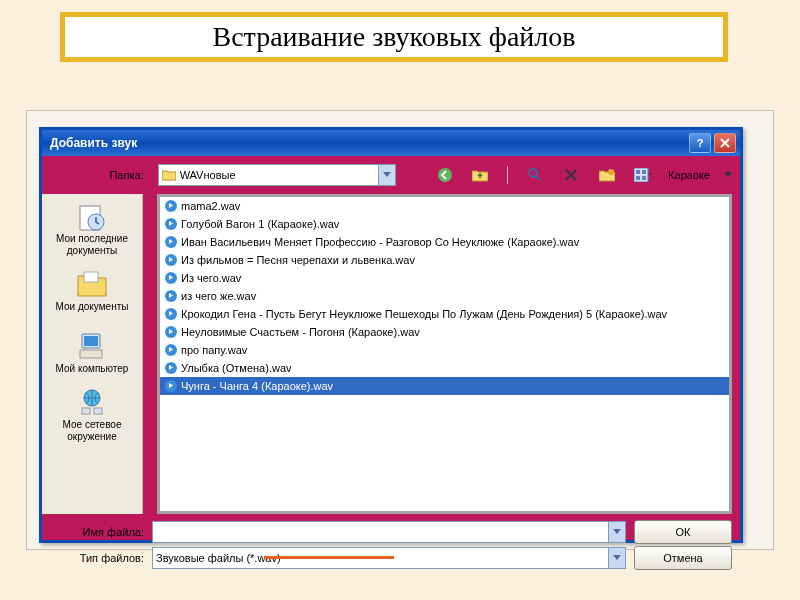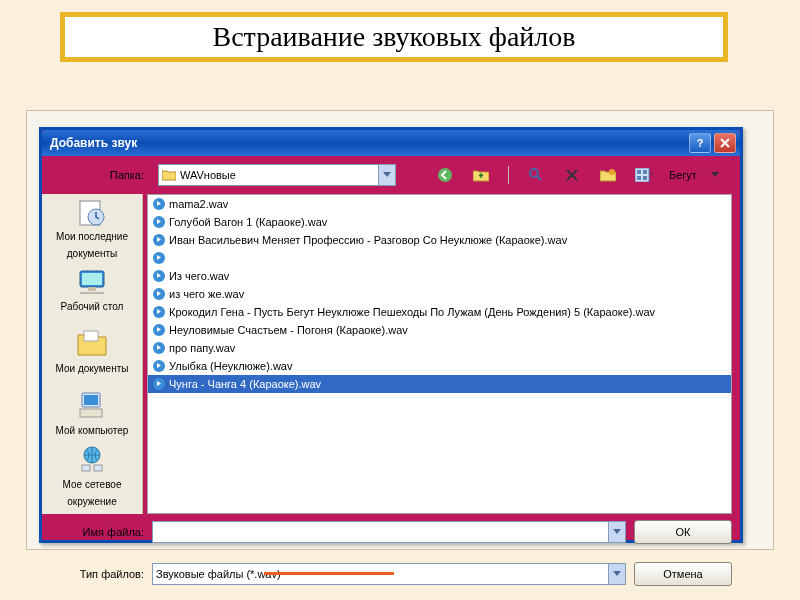--- a/index.html
+++ b/index.html
@@ -16,27 +16,27 @@
 .tbtn.close{background:linear-gradient(to bottom,#e97263,#c0392b)}
 .toolbar{height:30px;display:flex;align-items:center;padding:4px 8px;gap:14px}
 .toolbar .lbl{width:94px;text-align:right;font-size:11px;color:#000}
 .folder-dd{flex:0 0 230px;height:20px;background:#fff;border:1px solid #7f9db9;display:flex;align-items:center;padding:0 3px;gap:4px;position:relative}
 .folder-dd .dd-arrow{position:absolute;right:0;top:0;width:16px;height:100%;background:#c8d8f2;display:flex;align-items:center;justify-content:center;border-left:1px solid #7f9db9}
 .ticon{width:20px;height:20px;display:flex;align-items:center;justify-content:center;border:1px solid transparent;cursor:pointer}
 .body{display:flex;height:320px}
 .places{width:100px;background:#eeeade;border-right:1px solid #c8bfa8;display:flex;flex-direction:column;align-items:center;padding-top:4px;gap:2px}
 .place{width:90px;height:58px;display:flex;flex-direction:column;align-items:center;justify-content:center;gap:1px;cursor:pointer;border:1px solid transparent}
 .place-ico{width:32px;height:32px;display:flex;align-items:center;justify-content:center}
-.place-lbl{font-size:10px;text-align:center;line-height:17px;max-width:88px}
-.file-area{flex:1;background:#fff;border:1px solid #a3a3a3;margin:0 8px 0 4px;overflow:auto}
+.place-lbl{font-size:10px;text-align:center;line-height:12px;max-width:88px}
+.file-area{flex:1;background:#fff;border:3px solid #a3a3a3;margin:0 8px 0 14px;overflow:auto}
 .file-row{display:flex;align-items:center;gap:3px;padding:1px 4px;height:16px;white-space:nowrap;cursor:pointer}
 .file-row.sel{background:#316ac5;color:#fff}
 .file-row .fico{width:14px;height:14px;flex:0 0 14px}
 .bottom{padding:6px 8px 0 8px}
-.brow{display:flex;align-items:center;gap:8px;margin-bottom:18px}
+.brow{display:flex;align-items:center;gap:8px;margin-bottom:2px}
 .brow .blbl{width:94px;text-align:right;font-size:11px}
 .binput{flex:1;height:20px;background:#fff;border:1px solid #7f9db9;display:flex;align-items:center;padding:0 3px;position:relative;font-size:11px}
 .binput .dd-arrow{position:absolute;right:0;top:0;width:16px;height:100%;background:#c8d8f2;display:flex;align-items:center;justify-content:center;border-left:1px solid #7f9db9}
 .bbtn{width:96px;height:22px;background:linear-gradient(to bottom,#fff,#e6e2d6);border:1px solid #8a867a;border-radius:3px;display:flex;align-items:center;justify-content:center;cursor:pointer;font-size:11px}
 .underline{position:absolute;left:222px;bottom:11px;width:130px;height:3px;background:#e8611c}
 svg{display:block}
 .sep{width:1px;height:18px;background:#c8bfa8;margin:0 2px}
 </style>
 </head>
 <body>
@@ -108,52 +108,41 @@
         <div class="ticon">
           <svg width="18" height="14" viewBox="0 0 18 14">
               <rect x="0" y="0" width="14" height="14" fill="#cfe0f5" stroke="#5a82b8"></rect>
               <rect x="2" y="2" width="4" height="4" fill="#5a82b8"></rect>
               <rect x="8" y="2" width="4" height="4" fill="#5a82b8"></rect>
               <rect x="2" y="8" width="4" height="4" fill="#5a82b8"></rect>
               <rect x="8" y="8" width="4" height="4" fill="#5a82b8"></rect>
               <path d="M15 5h3l-1.5 2z" fill="#333"></path>
             </svg>
         </div>
-        <span style="font-size:11px;cursor:pointer">Бегут</span>
+        <span style="font-size:11px;cursor:pointer">Караоке</span>
         <svg width="8" height="6" viewBox="0 0 8 6">
             <path d="M0 0h8L4 5z" fill="#333"></path>
           </svg>
       </div>
 
       <div class="body">
         <div class="places">
           <div class="place">
             <div class="place-ico">
                 <svg width="32" height="32" viewBox="0 0 32 32">
                   <rect x="4" y="6" width="20" height="24" fill="#fff" stroke="#889"></rect>
                   <circle cx="20" cy="22" r="8" fill="#cfe0f5" stroke="#5a82b8"></circle>
                   <path d="M20 17v5l3 2" stroke="#2a5a9a" stroke-width="1.5" fill="none"></path>
                 </svg>
               </div>
             <div class="place-lbl">Мои последние документы</div>
           </div>
           <div class="place">
             <div class="place-ico">
                 <svg width="32" height="32" viewBox="0 0 32 32">
-                  <rect x="4" y="6" width="24" height="16" rx="2" fill="#3a8ed8" stroke="#1a5a9a"></rect>
-                  <rect x="6" y="8" width="20" height="12" fill="#aee"></rect>
-                  <rect x="12" y="22" width="8" height="4" fill="#c9c0a8"></rect>
-                  <path d="M4 28h24" stroke="#888"></path>
-                </svg>
-              </div>
-            <div class="place-lbl">Рабочий стол</div>
-          </div>
-          <div class="place">
-            <div class="place-ico">
-                <svg width="32" height="32" viewBox="0 0 32 32">
                   <path d="M2 8h10l2 2h16v18H2z" fill="#f7d86a" stroke="#b8902a"></path>
                   <rect x="8" y="4" width="14" height="10" fill="#fff" stroke="#aaa"></rect>
                 </svg>
               </div>
             <div class="place-lbl">Мои документы</div>
           </div>
           <div class="place">
             <div class="place-ico">
                 <svg width="32" height="32" viewBox="0 0 32 32">
                   <rect x="6" y="4" width="18" height="14" rx="1" fill="#d8e4f2" stroke="#5a82b8"></rect>
@@ -203,20 +192,21 @@
               </span>
               <span>Иван Васильевич Меняет Профессию - Разговор Со Неуклюже (Караоке).wav</span>
             </div>
             <div class="file-row">
               <span class="fico">
                 <svg width="14" height="14" viewBox="0 0 14 14">
                   <circle cx="7" cy="7" r="6" fill="#3a8ed8"></circle>
                   <path d="M5 4v5l4-2.5z" fill="#fff"></path>
                 </svg>
               </span>
+              <span>Из фильмов = Песня черепахи и львенка.wav</span>
             </div>
             <div class="file-row">
               <span class="fico">
                 <svg width="14" height="14" viewBox="0 0 14 14">
                   <circle cx="7" cy="7" r="6" fill="#3a8ed8"></circle>
                   <path d="M5 4v5l4-2.5z" fill="#fff"></path>
                 </svg>
               </span>
               <span>Из чего.wav</span>
             </div>
@@ -256,21 +246,21 @@
               </span>
               <span>про папу.wav</span>
             </div>
             <div class="file-row">
               <span class="fico">
                 <svg width="14" height="14" viewBox="0 0 14 14">
                   <circle cx="7" cy="7" r="6" fill="#3a8ed8"></circle>
                   <path d="M5 4v5l4-2.5z" fill="#fff"></path>
                 </svg>
               </span>
-              <span>Улыбка (Неуклюже).wav</span>
+              <span>Улыбка (Отмена).wav</span>
             </div>
             <div class="file-row sel">
               <span class="fico">
                 <svg width="14" height="14" viewBox="0 0 14 14">
                   <circle cx="7" cy="7" r="6" fill="#3a8ed8"></circle>
                   <path d="M5 4v5l4-2.5z" fill="#fff"></path>
                 </svg>
               </span>
               <span>Чунга - Чанга 4 (Караоке).wav</span>
             </div>

